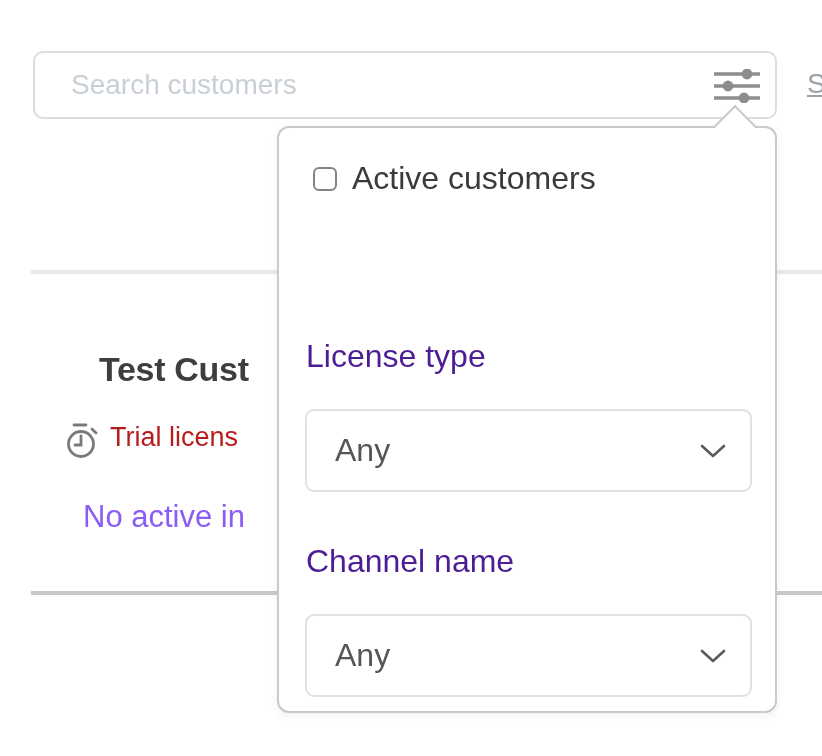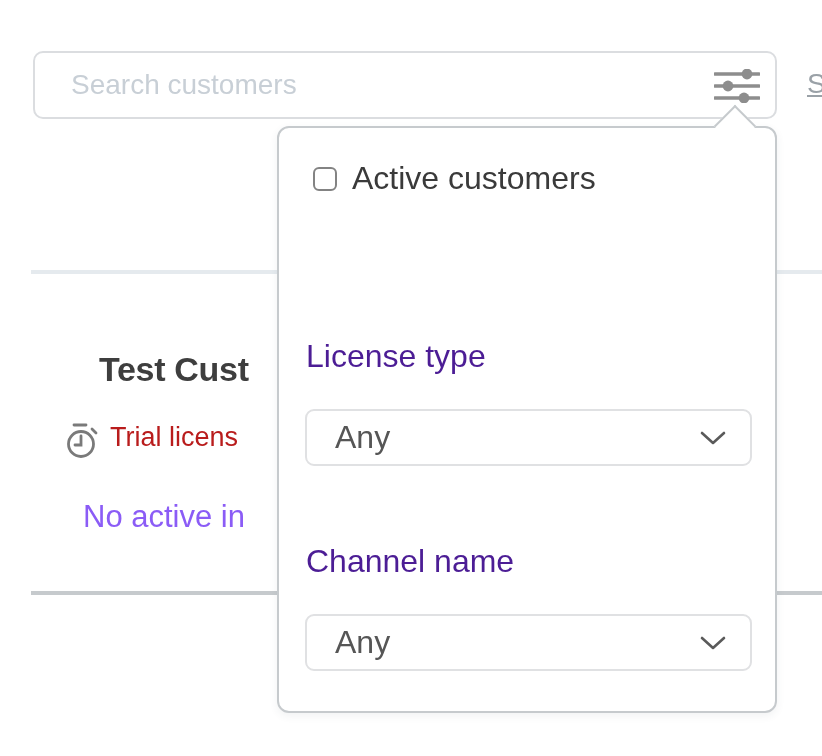--- a/index.html
+++ b/index.html
@@ -77,21 +77,21 @@
     width:24px;height:24px;border:2px solid #838383;border-radius:6px;
     box-sizing:border-box;background:#fff;flex:0 0 auto;
   }
   .check-label{font-size:32px;color:#3a3a3a;white-space:nowrap;}
   .field-label{
     position:absolute;left:27px;font-size:32px;color:#4c1d95;white-space:nowrap;
   }
   .field-label.l1{top:210px;}
   .field-label.l2{top:415px;}
   .select{
-    position:absolute;left:26px;width:447px;height:57px;
+    position:absolute;left:26px;width:447px;height:83px;
     border:2px solid #e0e1e3;border-radius:9px;box-sizing:border-box;
     display:flex;align-items:center;background:#fff;cursor:pointer;
   }
   .select.s1{top:281px;}
   .select.s2{top:486px;}
   .select-value{font-size:32px;color:#565656;padding-left:28px;flex:1;}
   .select-chevron{padding-right:24px;display:flex;align-items:center;}
 </style>
 </head>
 <body>

